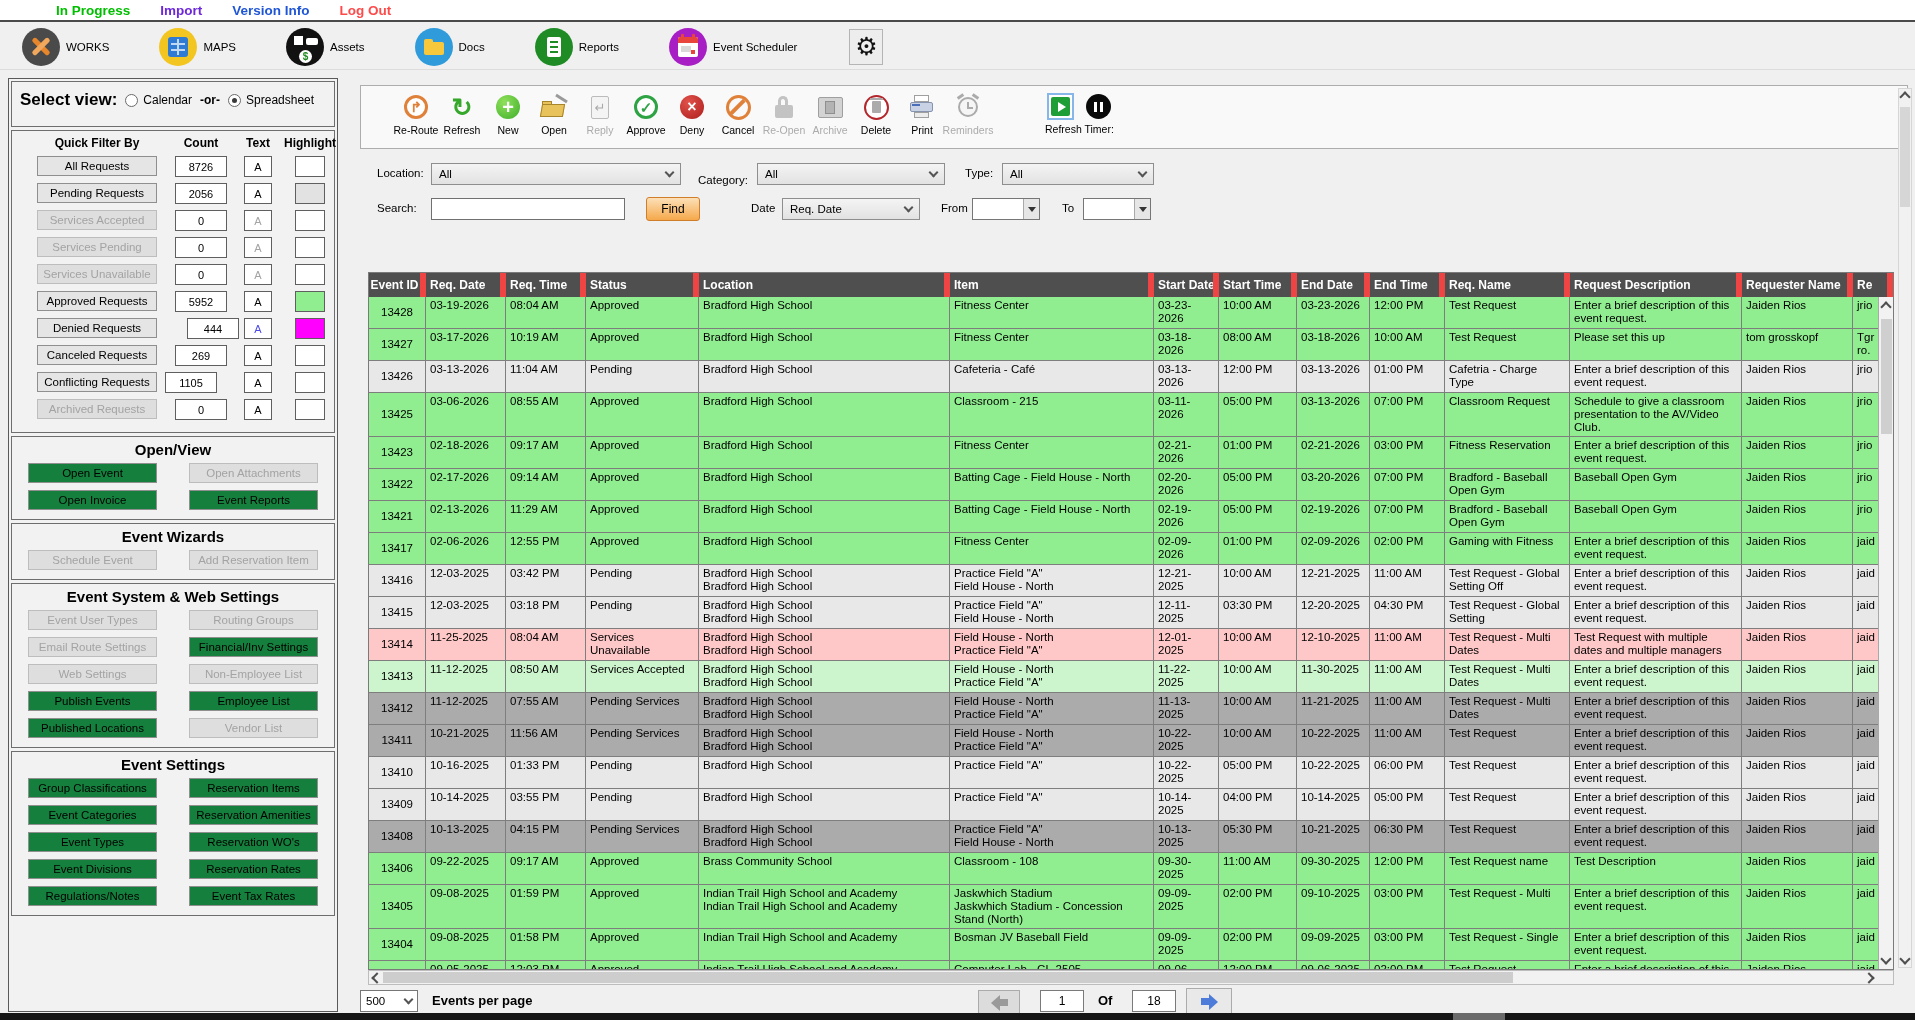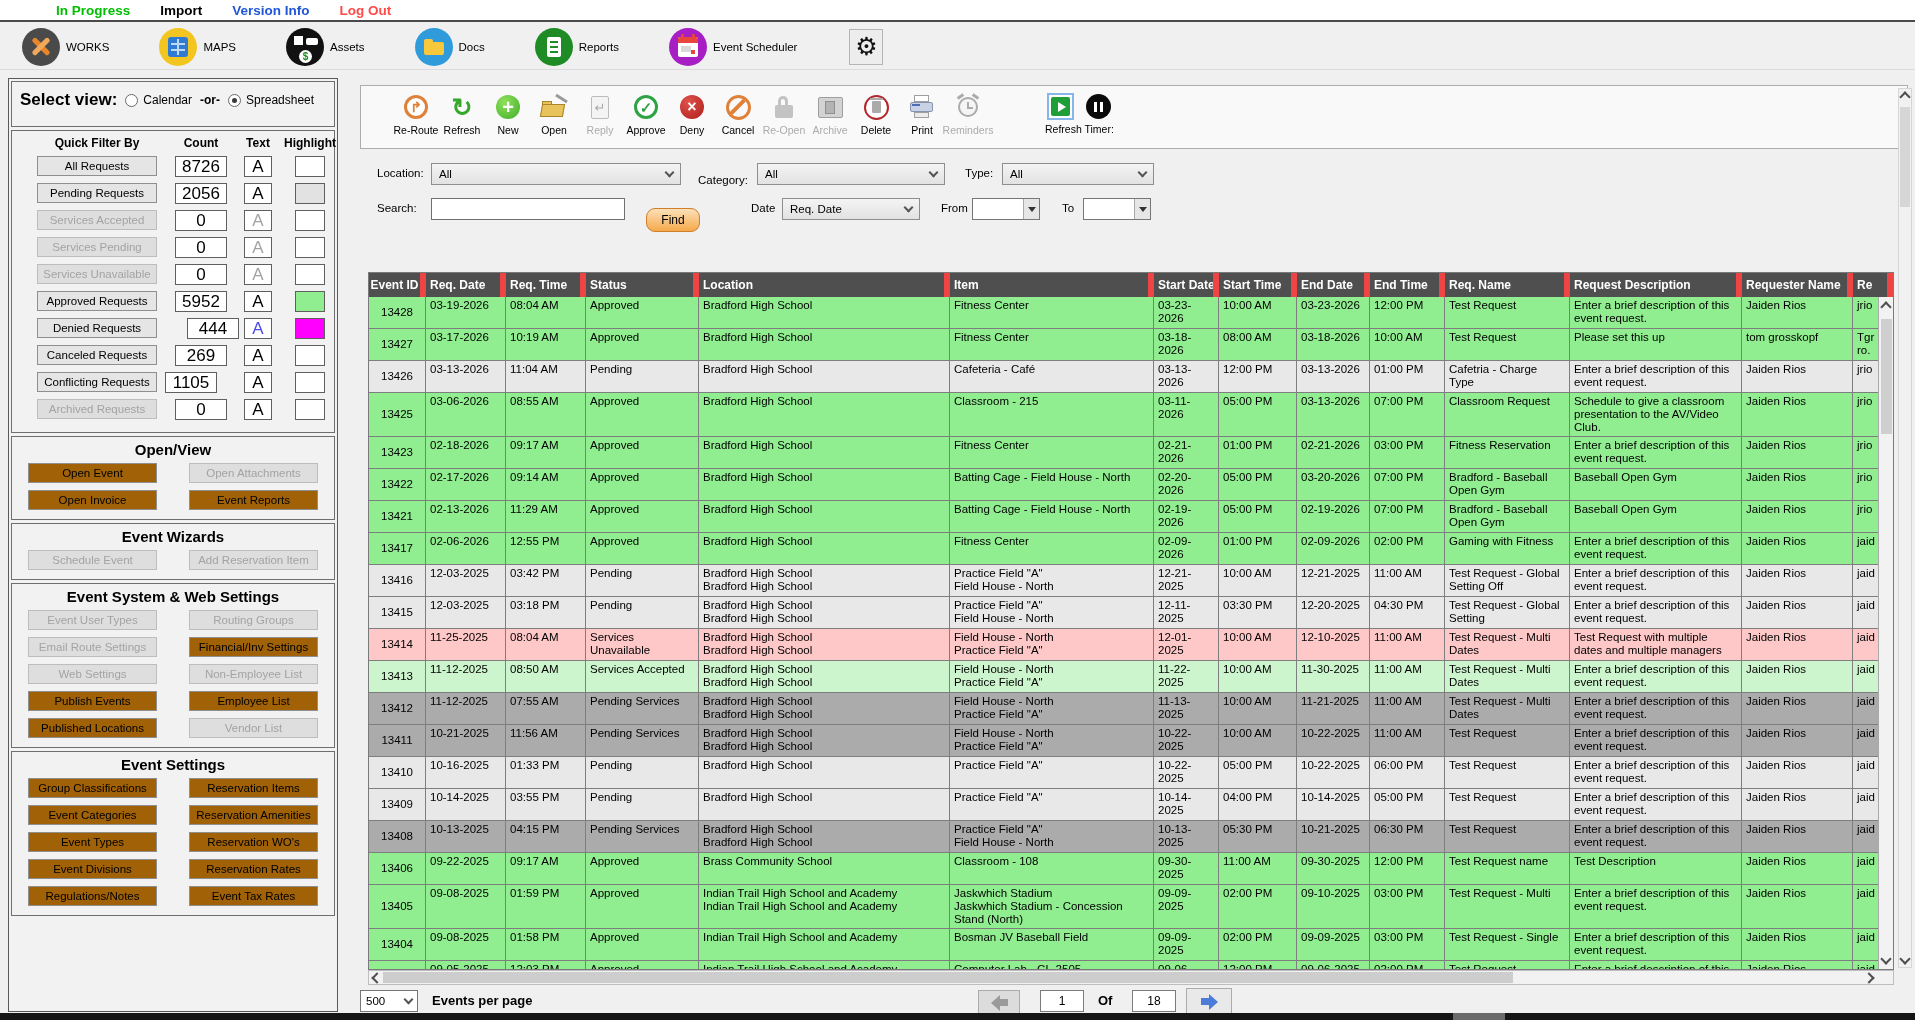--- a/index.html
+++ b/index.html
@@ -38,22 +38,22 @@
 .radio { width:13px; height:13px; border:1px solid #6A6A6A; border-radius:50%; background:#FFF;
   display:inline-block; position:relative; margin-right:5px; flex:none; }
 .radio.sel::after { content:""; position:absolute; inset:3px; background:#3A3A3A; border-radius:50%; }
 .orlbl { font-weight:bold; font-size:12px; }
 
 .qf { padding:5px 0 8px; position:relative; }
 .qf-headrow { position:relative; height:18px; font-weight:bold; font-size:12px; }
 .qf-headrow span { position:absolute; text-align:center; }
 .qf-row { position:relative; height:27px; }
 .qf-box { position:absolute; top:2px; height:21px; border:1px solid #5F5F5F; background:#FFF;
-  display:flex; align-items:center; justify-content:center; font-size:17px; }
-.sbtn { background:#a16207; border:1px solid #8F8F8F; display:flex; align-items:center;
+  display:flex; align-items:center; justify-content:center; font-size:11px; }
+.sbtn { background:#15803d; border:1px solid #8F8F8F; display:flex; align-items:center;
   justify-content:center; font-size:11.5px; height:20px; cursor:default; }
 .sbtn.dis { color:#A3A3A3; background:#DEDEDE; border-color:#BDBDBD; }
 .btn-grid { display:grid; grid-template-columns:1fr 1fr; column-gap:32px; row-gap:7px;
   padding:0 16px 9px; }
 
 
 .main { position:absolute; left:352px; top:70px; right:0; bottom:0; }
 .tbar { position:absolute; left:8px; top:15px; width:1548px; height:64px; background:#F9F9F9;
   border:1px solid #ADADAD; display:flex; align-items:flex-start; padding:7px 0 0 32px; }
 .titem { width:46px; display:flex; flex-direction:column; align-items:center; gap:3px; flex:none; }
@@ -145,21 +145,21 @@
 .of-lbl { left:738px; top:5px; font-size:13px; font-weight:bold; }
 
 .taskbar { position:absolute; left:0; bottom:0; width:100%; height:7px; background:#161616; }
 .taskseg { position:absolute; left:1453px; bottom:0; width:52px; height:7px; background:#6B6B6B; }
 </style>
 </head>
 <body>
 
 <div class="menubar" id="menubar">
     <span style="color: rgb(0, 190, 0); padding-left: 38px;">In Progress</span>
-    <span style="color: #000000;">Import</span>
+    <span style="color: #6d28d9;">Import</span>
     <span style="color: rgb(31, 86, 214);">Version Info</span>
     <span style="color: rgb(255, 74, 74);">Log Out</span>
   </div>
 
 <div class="appbar" id="appbar">
     <span class="module">
       <span class="mod-circle" style="background:#4A4A4A;">
         <span class="x-bar" style="background:#E8862C;transform:rotate(45deg);"></span>
         <span class="x-bar" style="background:#F2A85C;transform:rotate(-45deg);"></span>
       </span>
@@ -481,21 +481,21 @@
       <span class="chev-s"></span>
   </div>
   <span class="flabel" style="left:613px; top:97px;">Type:</span>
   <div class="gselect" style="left:650px; top:93px; width:152px;">
     <span>All</span>
       <span class="chev-s"></span>
   </div>
 
   <span class="flabel" style="left:25px; top:132px;">Search:</span>
   <input class="tinput" style="left: 79px; top: 128px; width: 194px;" value="">
-  <div class="findbtn" style="left:294px; top:138px;border-radius:9px;">Find</div>
+  <div class="findbtn" style="left:294px; top:127px;">Find</div>
   <span class="flabel" style="left:399px; top:132px;">Date</span>
   <div class="gselect" style="left:430px; top:128px; width:138px;">
     <span>Req. Date</span>
       <span class="chev-s"></span>
   </div>
   <span class="flabel" style="left:589px; top:132px;">From</span>
   <div class="combo" style="left:620px; top:128px; width:68px;">
     <span class="cbtn">
         <span class="tri-dn"></span>
       </span>

